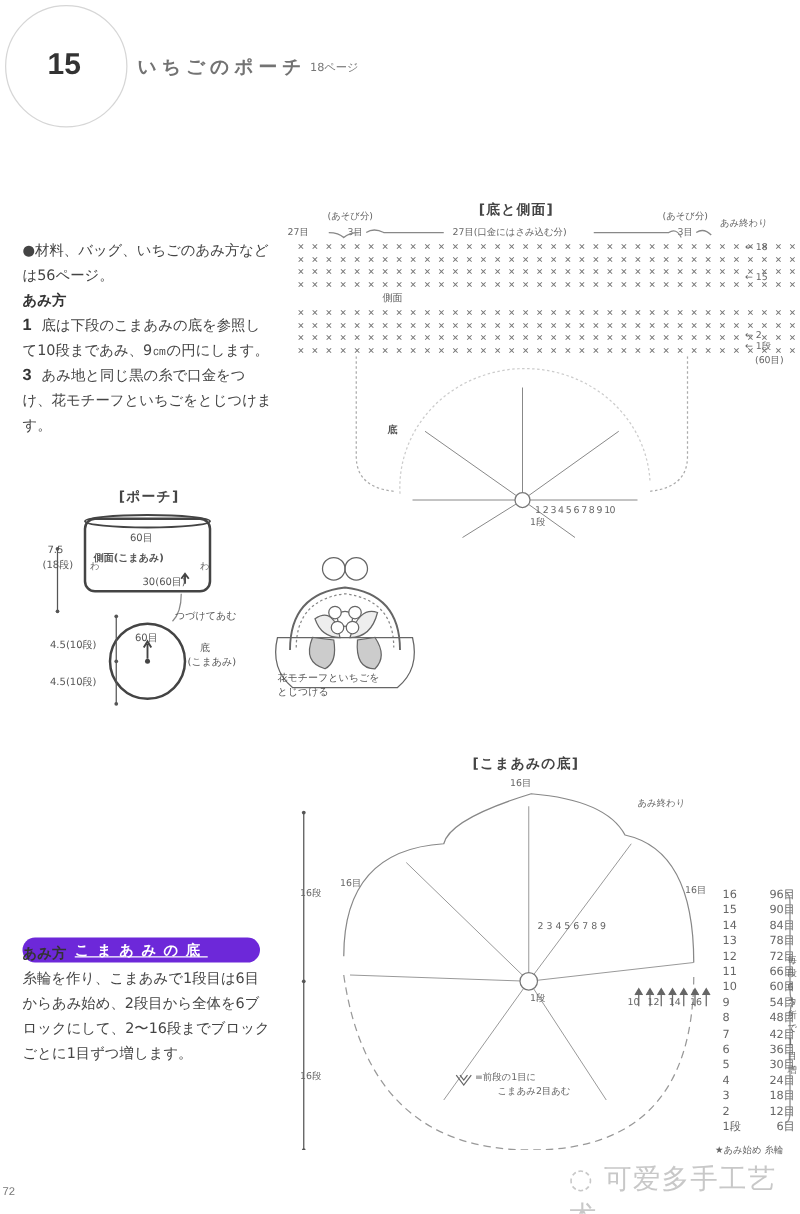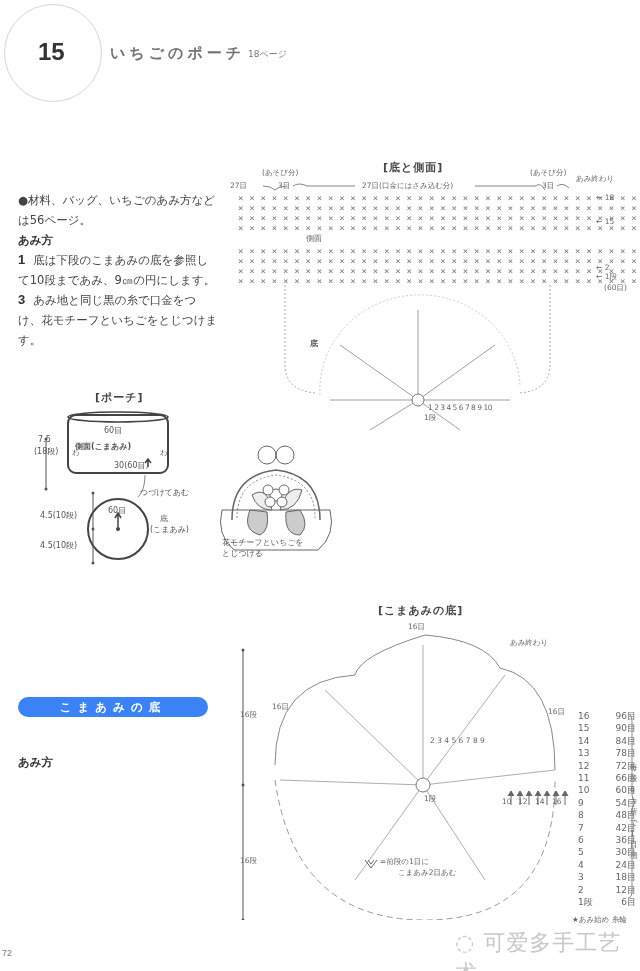--- a/index.html
+++ b/index.html
@@ -11,21 +11,21 @@
   .title { left:110px; top:44px; font-size:15px; font-weight:bold; letter-spacing:4px; color:#737373; }
   .title-page { left:248px; top:48px; font-size:9px; color:#777; }
   .instr { left:18px; top:190px; width:200px; font-size:11.5px; line-height:20px; color:#444; }
   .instr p { margin:0; }
   .instr .h { font-weight:bold; color:#333; }
   .instr b { font-family:"Liberation Sans", sans-serif; font-size:13px; color:#333; margin-right:8px; }
   .sm { font-size:8px; color:#555; }
   .xs { font-size:7.5px; color:#666; }
   .bracket-title { font-size:11px; font-weight:bold; color:#444; letter-spacing:1px; }
   .grid-row { font-family:"DejaVu Sans Mono", monospace; font-size:9px; letter-spacing:0.2px; color:#777; white-space:nowrap; line-height:10px; }
-  .pill { left:18px; top:697px; width:190px; height:20px; background:#3b82f6; border-radius:10px; color:#fff; text-align:center; font-size:11.5px; font-weight:bold; letter-spacing:6px; line-height:20px; }
+  .pill { left:18px; top:750px; width:190px; height:20px; background:#6d28d9; border-radius:10px; color:#fff; text-align:center; font-size:11.5px; font-weight:bold; letter-spacing:6px; line-height:20px;text-decoration:underline; }
   .instr2 { left:18px; top:752px; width:200px; font-size:11.5px; line-height:20px; color:#444; }
   .instr2 p { margin:0; }
   .instr2 .h { font-weight:bold; color:#333; }
   .rows-table { left:578px; top:710px; font-size:9px; color:#666; line-height:12.4px; }
   .rows-table .r { display:flex; }
   .rows-table .r span:first-child { width:22px; }
   .rows-table .r span:last-child { width:36px; text-align:right; }
   .watermark { left:455px; top:928px; font-size:22px; color:#c8c8c8; letter-spacing:1px; }
   .page-no { left:2px; top:948px; font-size:9px; color:#777; font-family:"Liberation Sans", sans-serif; }
 </style>
@@ -132,20 +132,21 @@
   </g>
   <circle cx="138" cy="115" r="6" fill="#fff" stroke="#777"></circle>
 </svg>
 <div class="abs sm" style="left:310px;top:338px;font-weight:bold;">底</div>
 <div class="abs xs" style="left:428px;top:403px;letter-spacing:-0.5px;">1 2 3 4 5 6 7 8 9 10</div>
 <div class="abs xs" style="left:424px;top:413px;">1段</div>
 
 <div class="abs pill">こまあみの底</div>
 <div class="abs instr2">
   <p class="h">あみ方</p>
+  <p>糸輪を作り、こまあみで1段目は6目からあみ始め、2段目から全体を6ブロックにして、2〜16段までブロックごとに1目ずつ増します。</p>
 </div>
 
 <div class="abs bracket-title" style="left:378px;top:603px;">[こまあみの底]</div>
 <svg class="abs" style="left:235px;top:620px;" width="350" height="300">
   <line x1="8" y1="30" x2="8" y2="300" stroke="#555"></line>
   <circle cx="8" cy="30" r="1.5" fill="#555"></circle>
     <circle cx="8" cy="165" r="1.5" fill="#555"></circle>
     <circle cx="8" cy="300" r="1.5" fill="#555"></circle>
   <path d="M40 145 Q40 60 120 55 Q125 35 190 15 Q250 20 265 48 Q320 60 320 150" fill="none" stroke="#888"></path>
   <path d="M40 160 Q60 300 190 300 Q320 300 320 160" fill="none" stroke="#999" stroke-dasharray="6 4"></path>

